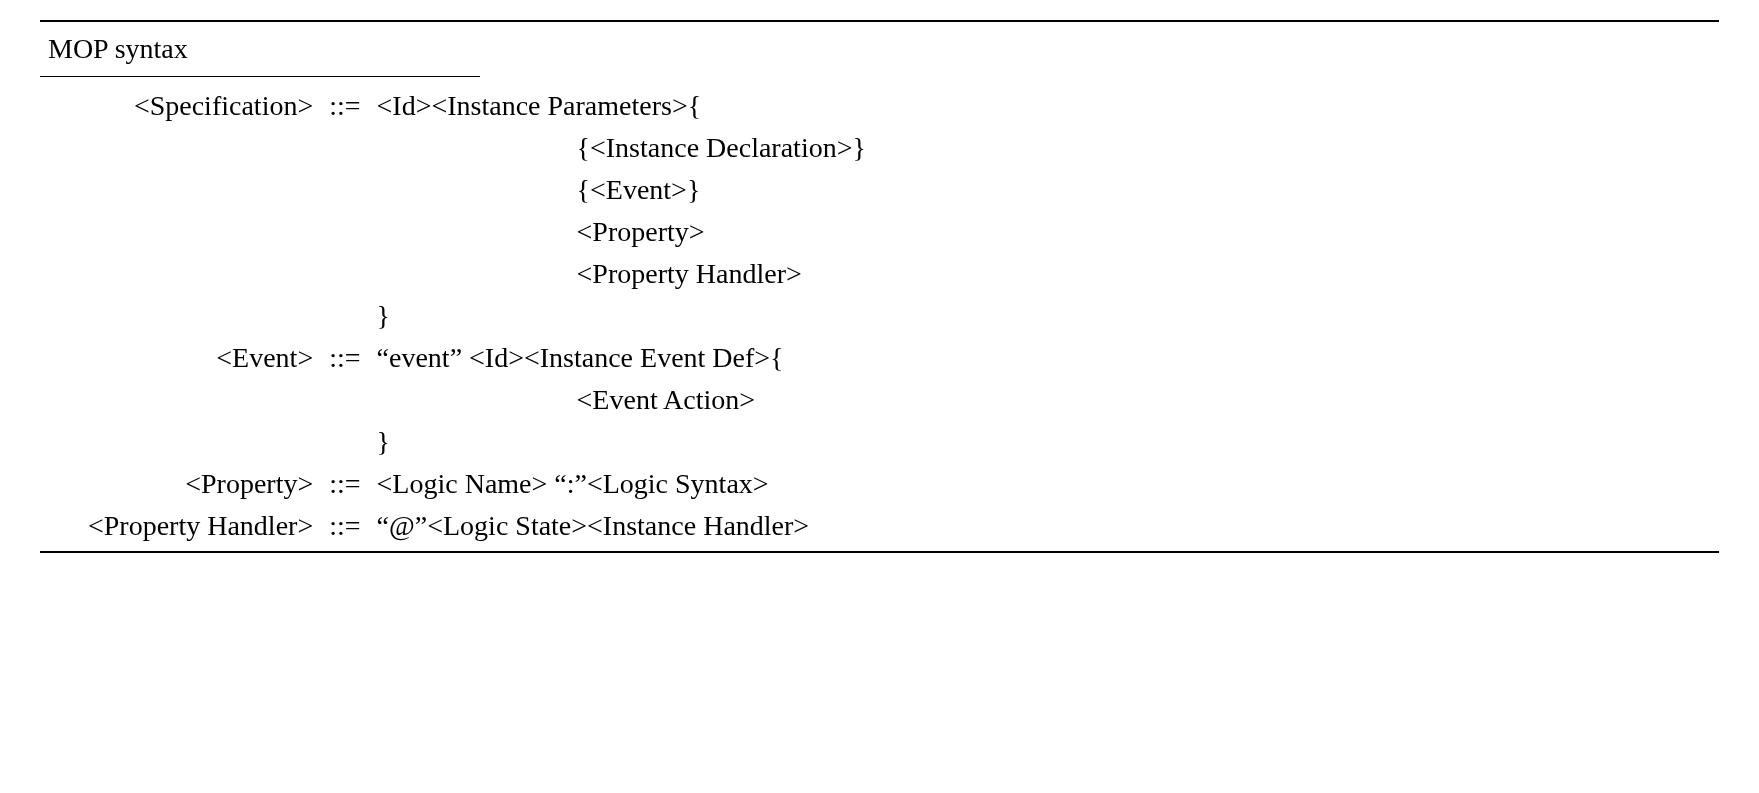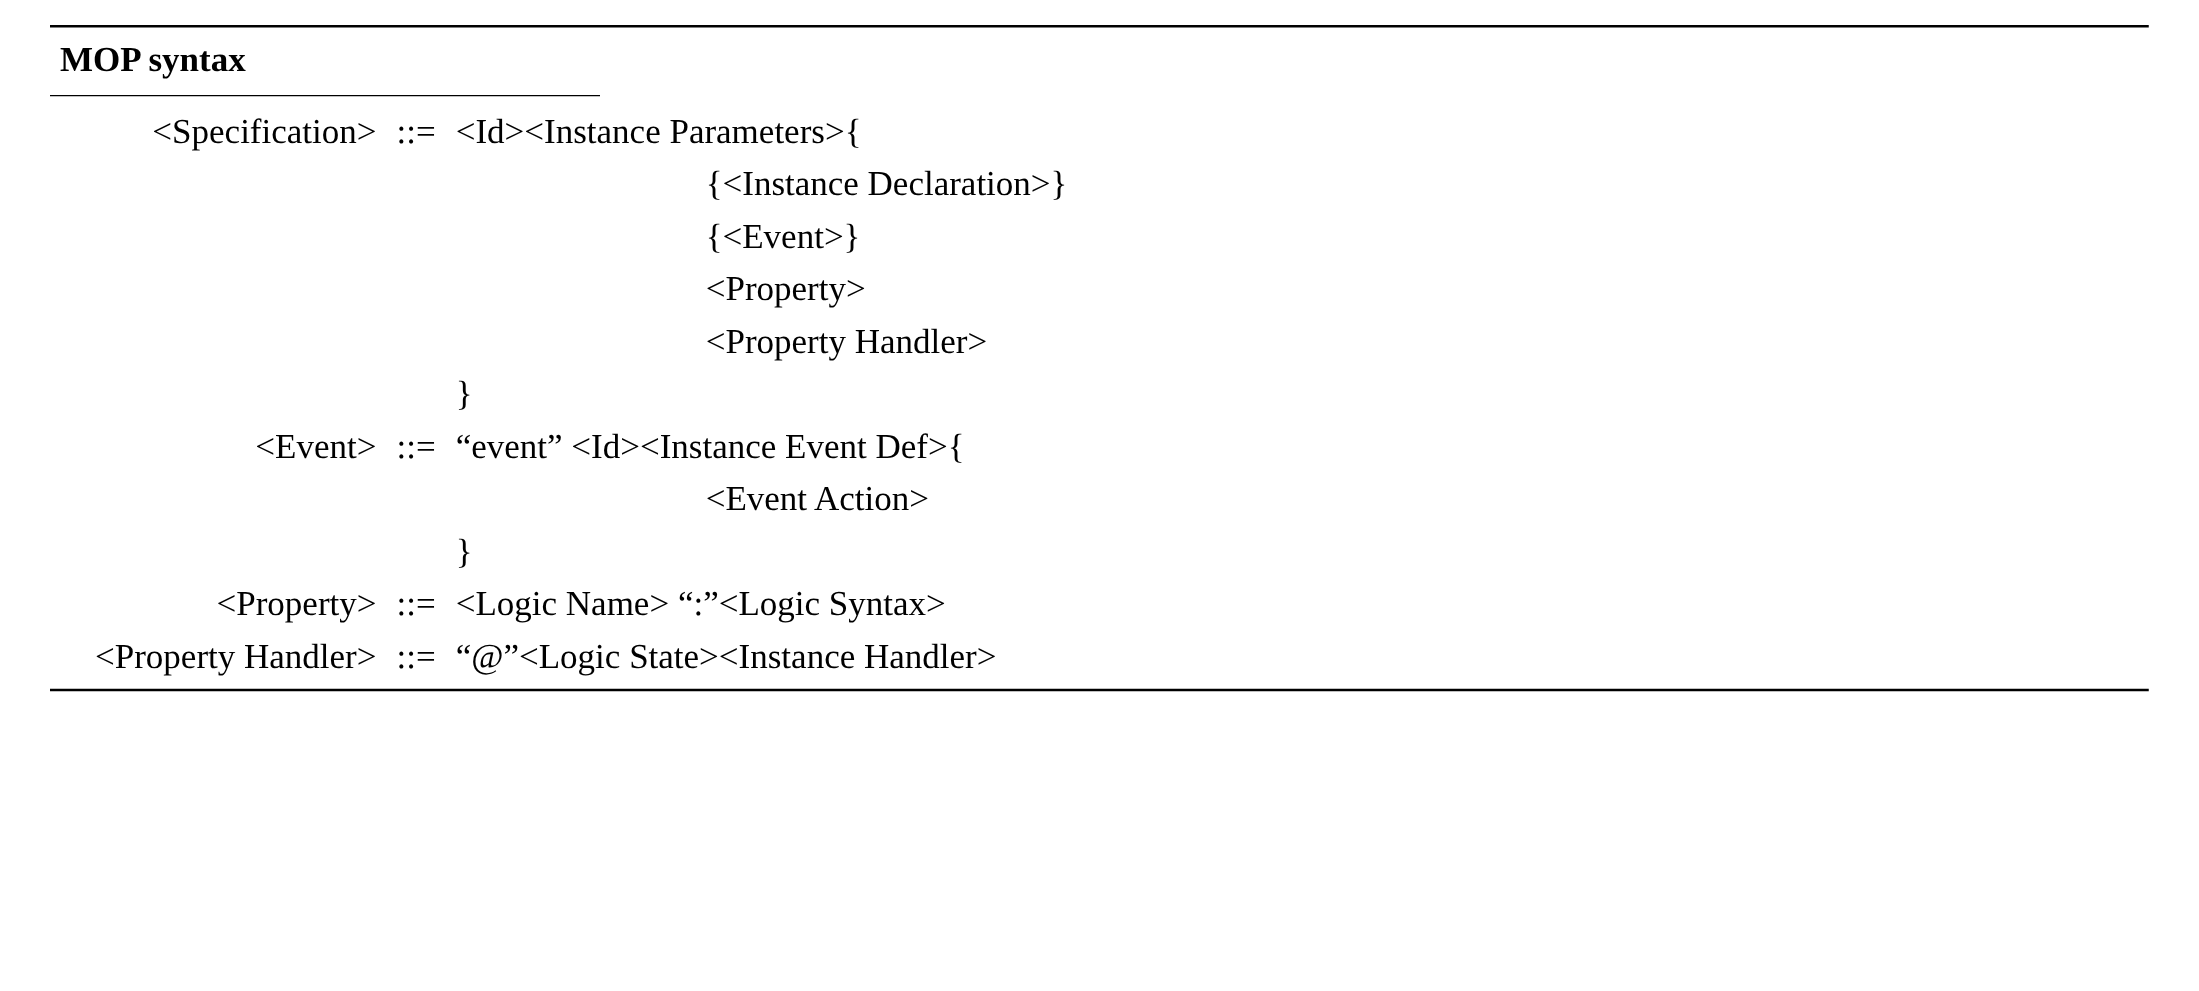--- a/index.html
+++ b/index.html
@@ -30,25 +30,24 @@
       margin-bottom: 8px;
     }
     .rule-bottom {
       border-top: 2px solid #000;
       width: 100%;
       margin-top: 4px;
     }
     .title {
       margin-left: 8px;
       padding: 2px 0;
-      font-weight: bold;
     }
     .grammar-table {
       border-collapse: collapse;
-      margin-left: 28px;
+      margin-left: 40px;
     }
     .grammar-table td {
       vertical-align: top;
       padding: 0 8px;
     }
     .lhs {
       text-align: right;
       white-space: nowrap;
     }
     .op {

